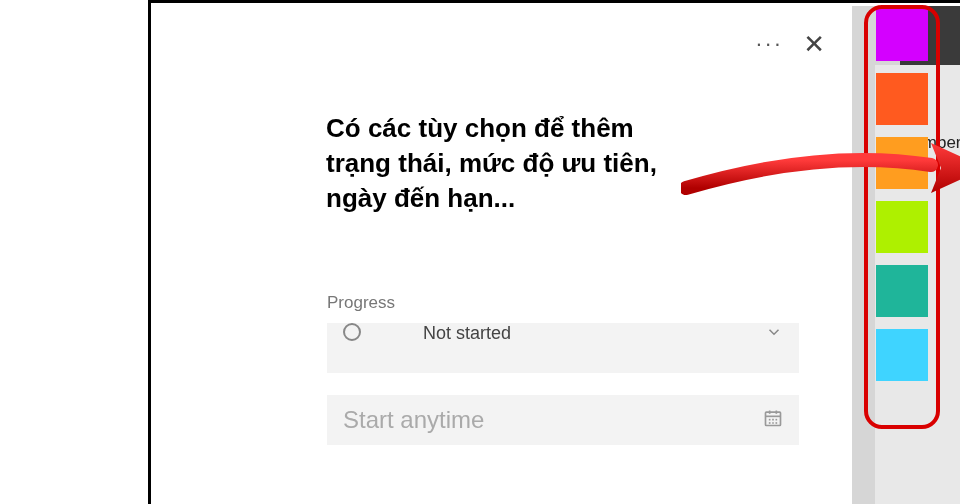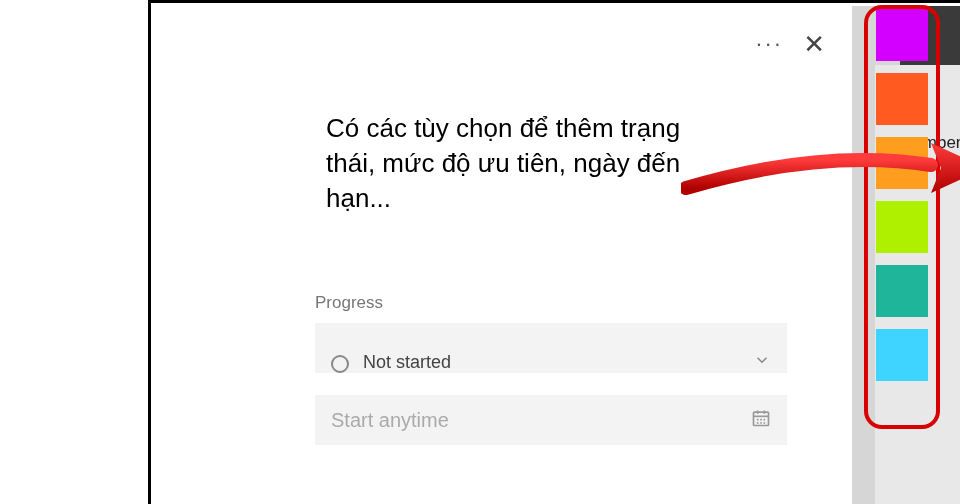--- a/index.html
+++ b/index.html
@@ -43,44 +43,45 @@
     cursor: pointer;
     line-height: 1;
     font-weight: 300;
   }
   .annotation-text {
     position: absolute;
     left: 175px;
     top: 108px;
     width: 370px;
     font-size: 26px;
-    font-weight: 400;
+    font-weight: 700;
     color: #000;
     line-height: 1.35;
   }
   .form-area {
     position: absolute;
-    left: 164px;
+    left: 176px;
     top: 290px;
     width: 472px;
   }
   .field-label {
     font-size: 17px;
     color: #777;
     margin-bottom: 10px;
   }
   .dropdown {
     width: 100%;
     height: 50px;
     background: #f3f3f3;
     display: flex;
-    align-items: flex-end;
+    align-items: flex-start;
     padding: 0 16px;
     cursor: pointer;
     margin-bottom: 22px;
+    gap: 48px;
   }
   .status-circle {
     width: 18px;
     height: 18px;
     border: 2px solid #888;
     border-radius: 50%;
     margin-right: 14px;
   }
   .dropdown-text {
     flex: 1;
@@ -94,21 +95,21 @@
     width: 100%;
     height: 50px;
     background: #f3f3f3;
     display: flex;
     align-items: center;
     padding: 0 16px;
     cursor: pointer;
   }
   .date-placeholder {
     flex: 1;
-    font-size: 20px;
+    font-size: 24px;
     color: #aaa;
   }
   .calendar-icon {
     color: #999;
   }
   
   .right-panel-bg {
     position: absolute;
     right: 0;
     top: 3px;

